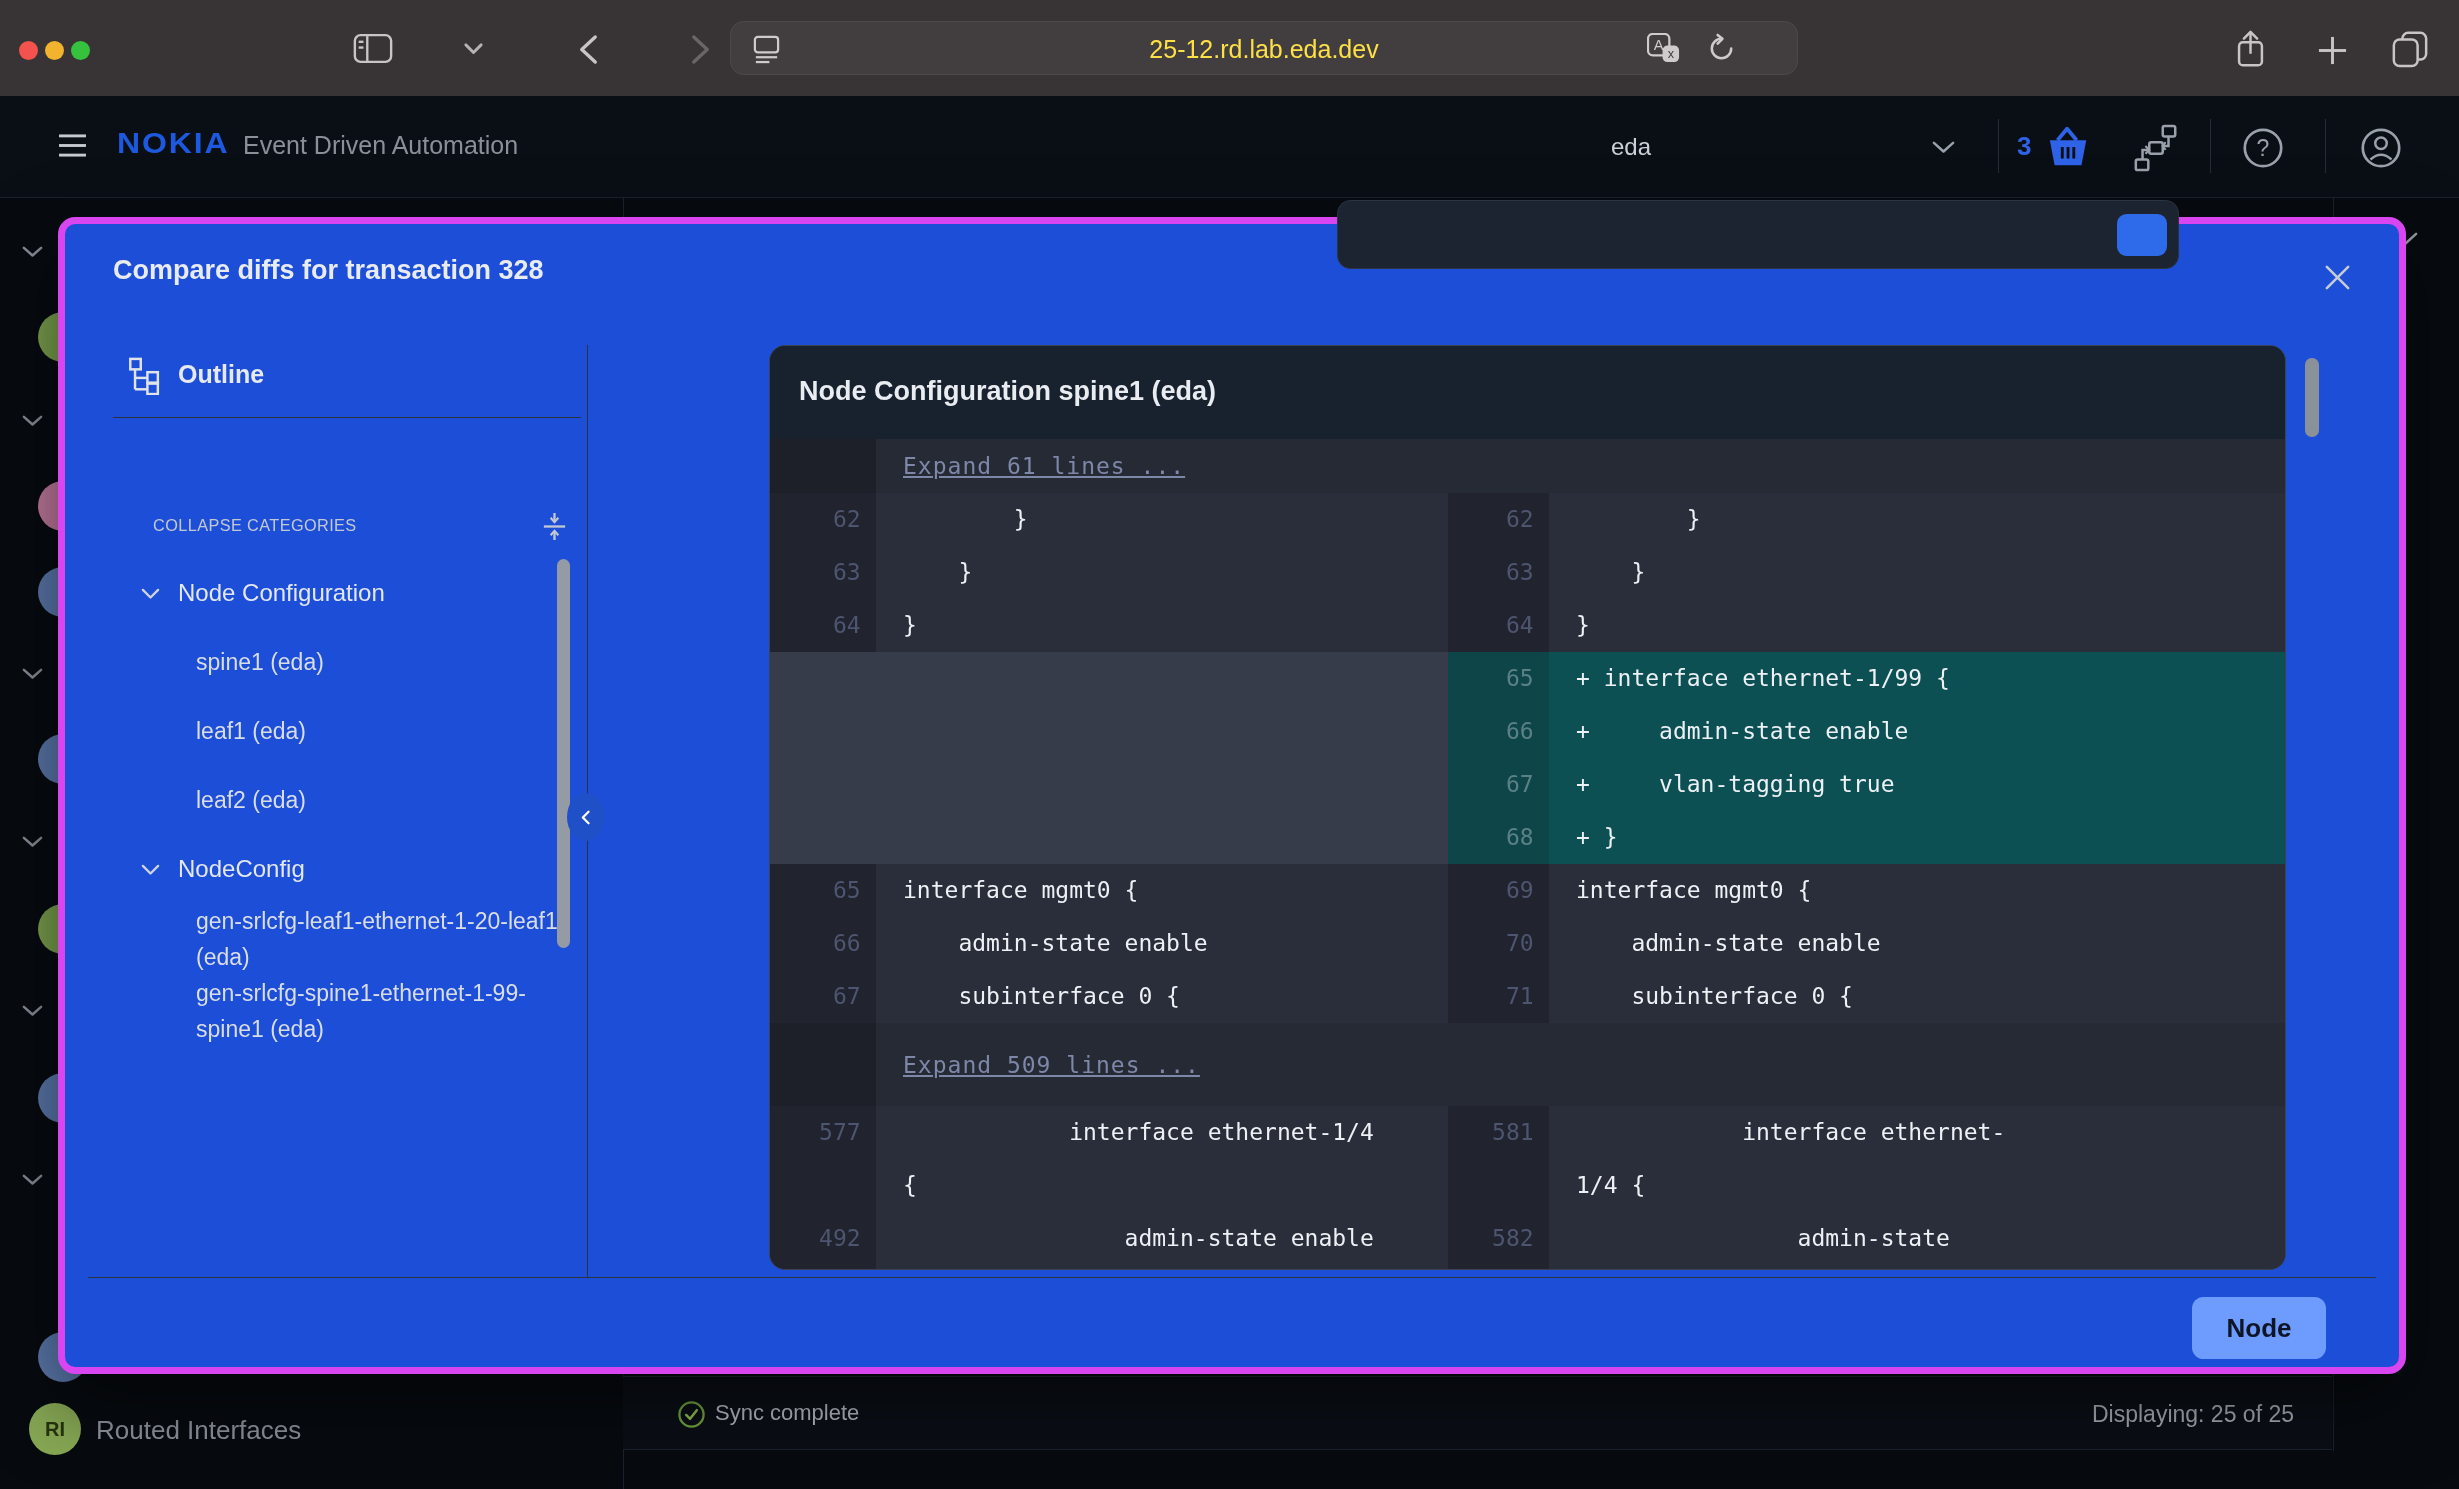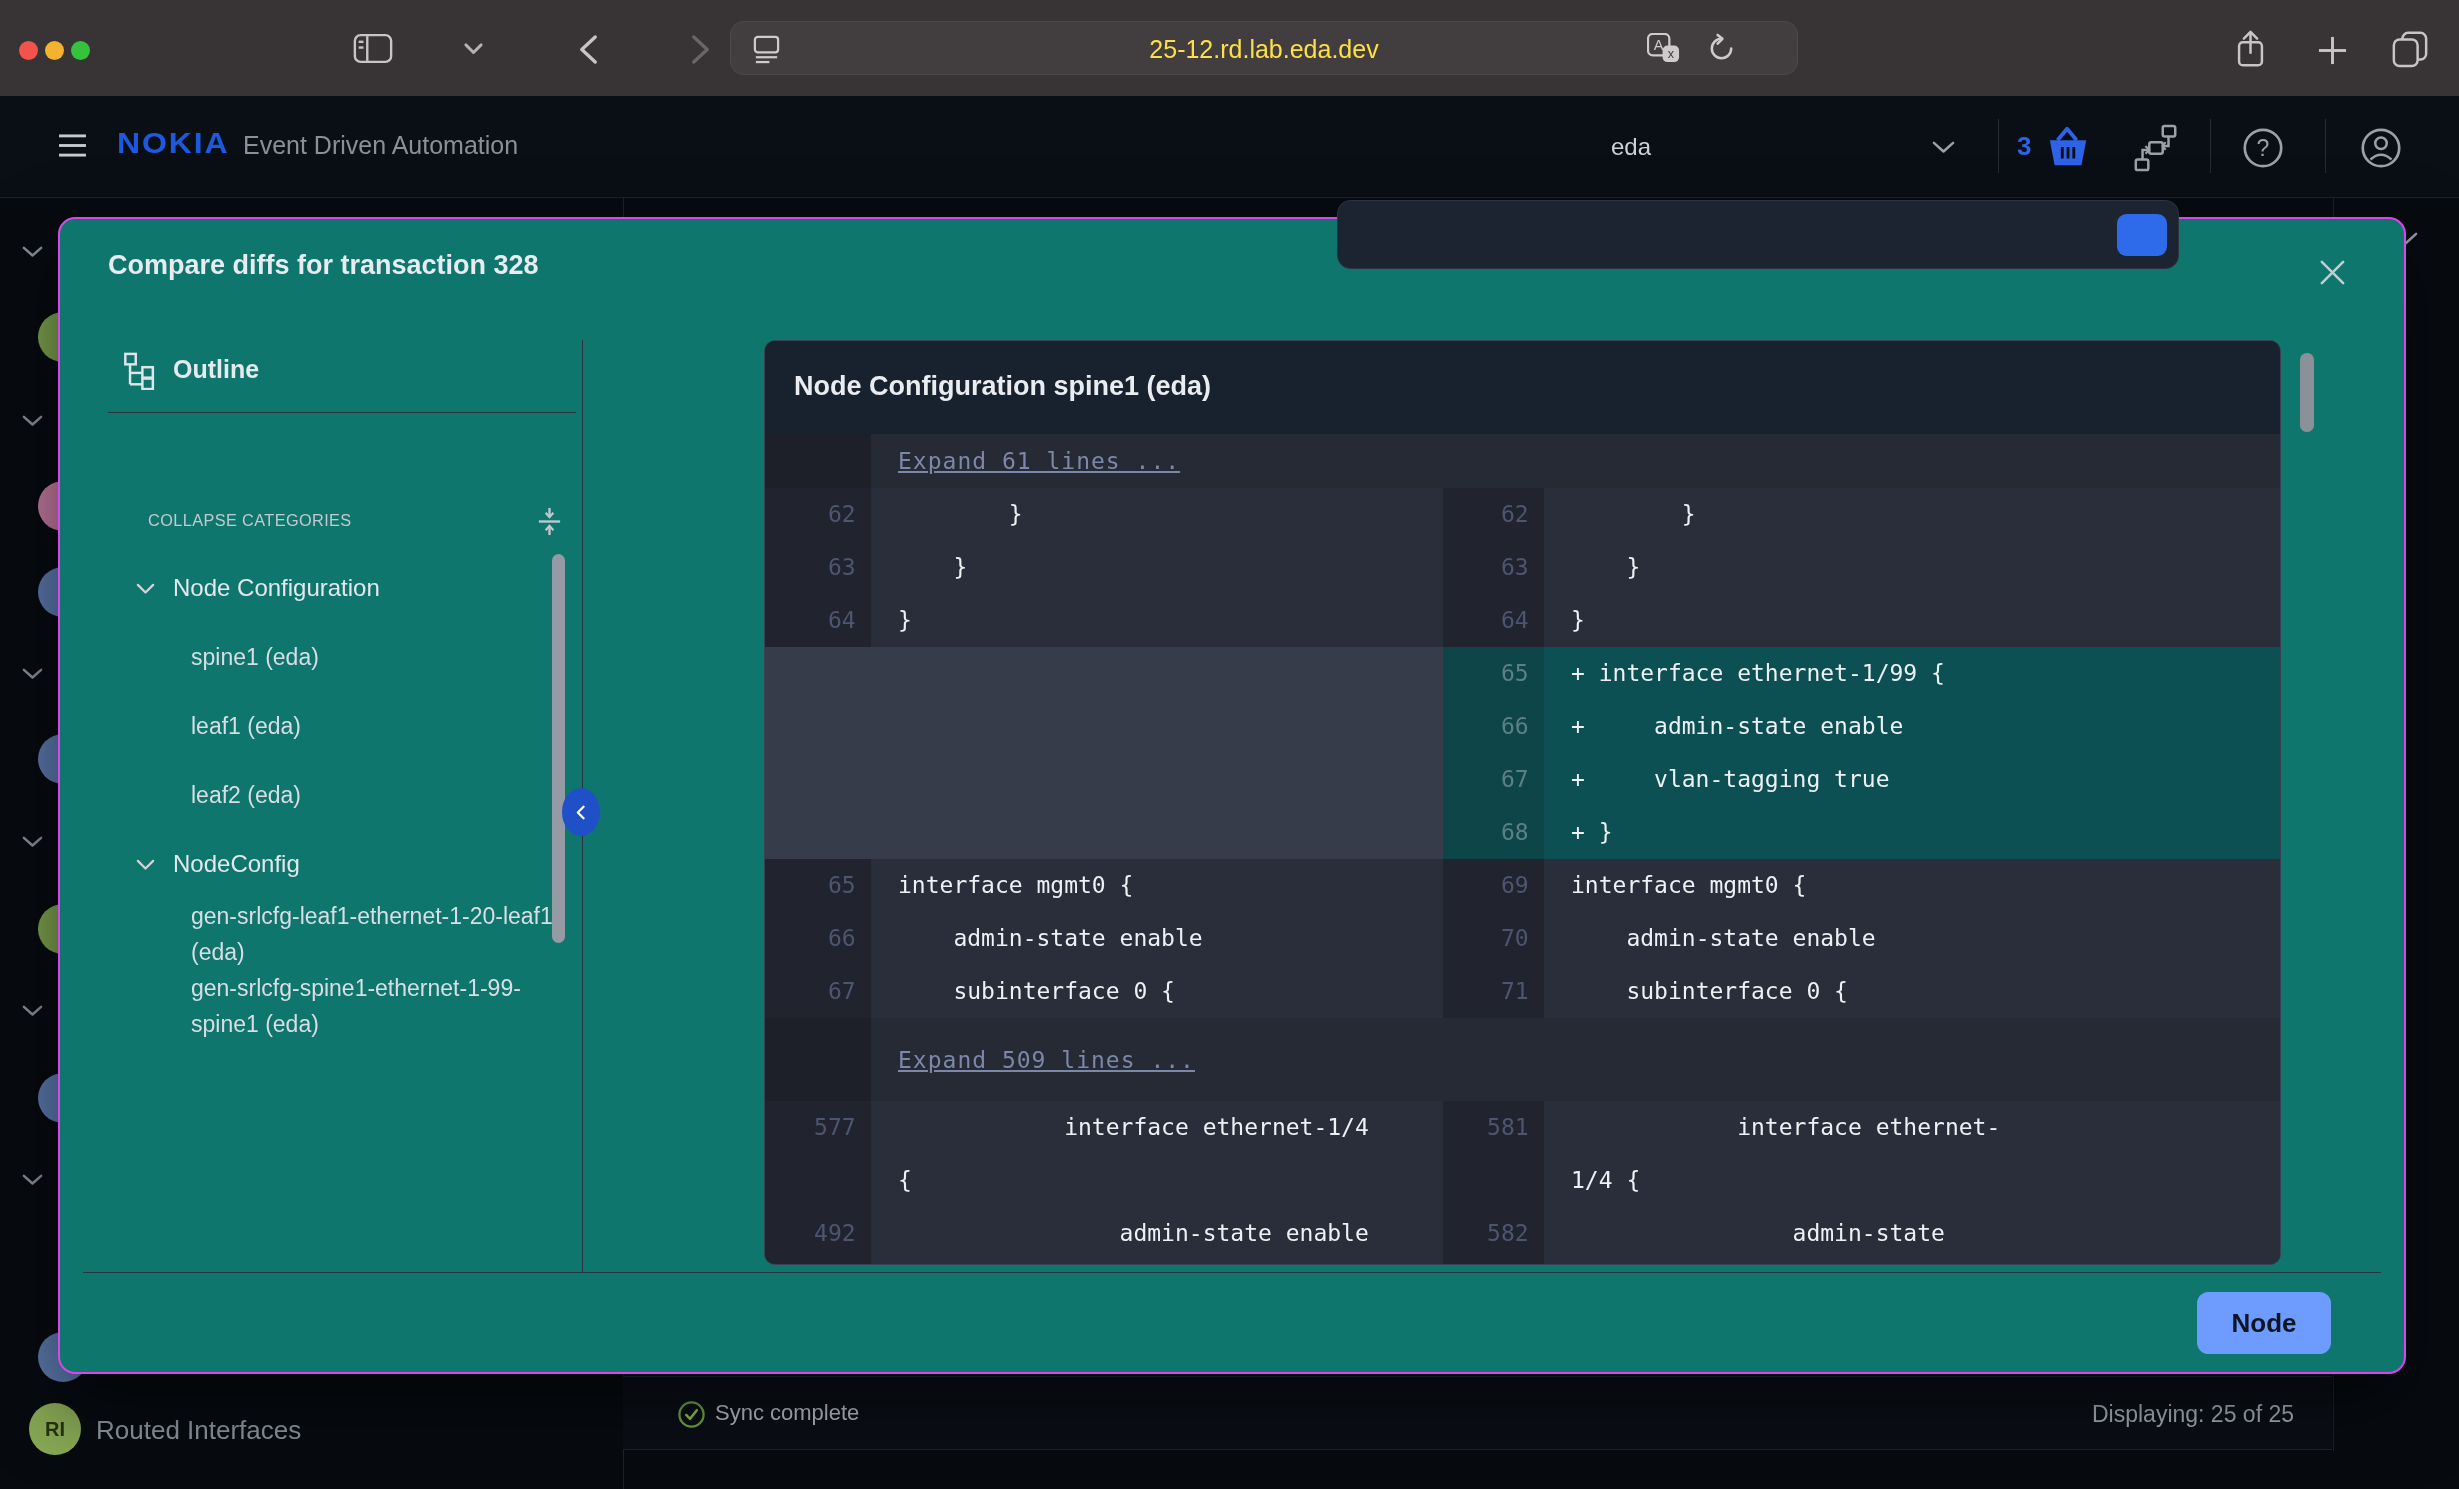--- a/index.html
+++ b/index.html
@@ -41,22 +41,22 @@
   .ri-label { position:absolute; left:96px; top:11.5px; font-size:26px; color:#8f959e; }
   .rail-item { position:absolute; }
   .rail-circle { width:50px; height:50px; border-radius:50%; }
 
   
   .float-panel { position:absolute; left:1337px; top:200px; width:842px; height:69px; background:#1c2431;
                  border:1px solid #2b3442; border-radius:13.4px; z-index:30; }
   .float-pill { position:absolute; right:11.5px; top:13.4px; width:50px; height:42px; border-radius:9.6px; background:#2e6bea; }
 
   
-  .modal { position:absolute; left:58px; top:217px; width:2348px; height:1157px; background:#0f766e;
-           border:2px solid #d946ef; border-radius:17.3px; box-shadow:0 29px 77px rgba(0,0,0,.55); z-index:10; }
+  .modal { position:absolute; left:58px; top:217px; width:2348px; height:1157px; background:#1d4ed8;
+           border:7px solid #d946ef; border-radius:17.3px; box-shadow:0 29px 77px rgba(0,0,0,.55); z-index:10; }
   .modal-title { position:absolute; left:48px; top:31px; font-size:27px; font-weight:700; color:#e8ebef; }
   .modal-x { position:absolute; left:2256px; top:37px; width:35px; height:35px; cursor:pointer; }
 
   
   .outline-head-icon { position:absolute; left:63px; top:133px; }
   .outline-head { position:absolute; left:113px; top:136px; font-size:25px; font-weight:700; color:#e6e9ee; }
   .sb-divider { position:absolute; left:48px; top:193px; width:468px; height:1px; background:#2a3240; }
   .search-wrap { position:absolute; left:60px; top:215px; width:443px; height:50px; }
   .search-input { width:443px; height:50px; background:transparent; border:1.4px solid #59637a; border-radius:9.6px;
                   color:#dfe3ea; font-size:23px; padding:0 15.4px 0 56px; outline:none;
@@ -72,21 +72,21 @@
   .tree-cat .lbl { position:absolute; left:113px; top:21px; font-size:24px; font-weight:500; color:#e3e7ee; }
   .tree-child { position:relative; display:flex; align-items:center; min-height:69px; }
   .tree-child .lbl { margin-left:131px; width:365px; font-size:23px; line-height:36px; color:#d9dee6; }
   .sb-scroll { position:absolute; left:492px; top:335px; width:13.4px; height:389px; border-radius:6.7px; background:#959ba5; }
   .sb-vborder { position:absolute; left:522px; top:121px; width:1px; height:932px; background:#2a3240; }
   .collapse-handle { position:absolute; left:502px; top:569px; width:38px; height:48px; border-radius:50%;
                      background:#2050c8; display:flex; align-items:center; justify-content:center; }
 
   
   .diff-panel { position:absolute; left:704px; top:121px; width:1517px; height:925px; border:1px solid #3a4354;
-                border-radius:11px; overflow:hidden; background:#21242e; }
+                border-radius:16px; overflow:hidden; background:#21242e; }
   .diff-header { height:93px; background:#18212e; }
   .diff-header .t { padding-left:29px; line-height:91px; font-size:27px; font-weight:700; color:#e9ecf0; }
   .d-rows { height:832px; overflow:hidden; }
   .d-row { display:grid; grid-template-columns:106px 572px 101px 739px; }
   .d-gut { background:#21242e; color:#4d5570; font:23px/53px "DejaVu Sans Mono",monospace;
            text-align:right; padding-right:15.4px; }
   .d-code { background:#2a2e3a; color:#edf0f4; font:23px/53px "DejaVu Sans Mono",monospace;
             padding-left:27px; white-space:pre-wrap; }
   .d-row.added .d-gut { background:#0d4549; color:#5c8184; }
   .d-row.added .d-code { background:#0c5054; }

